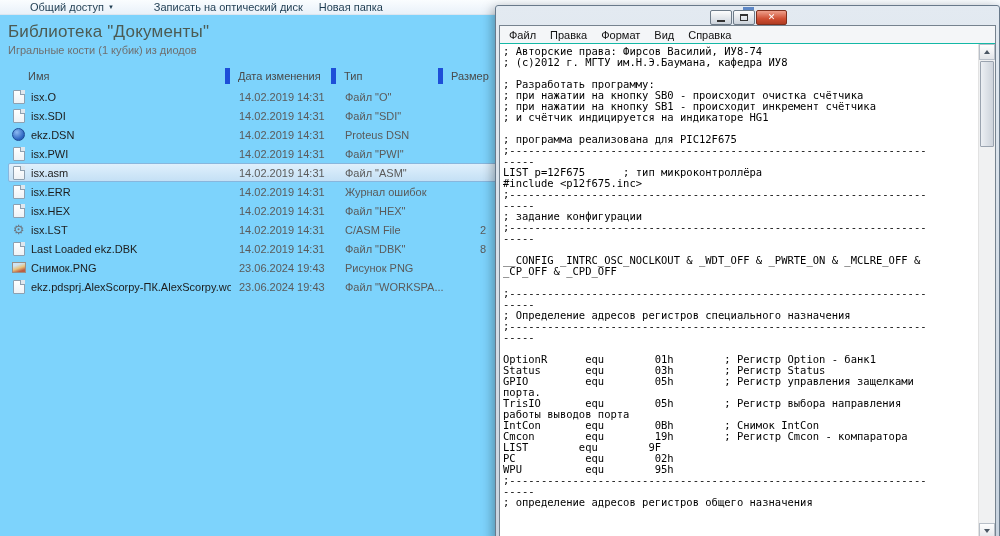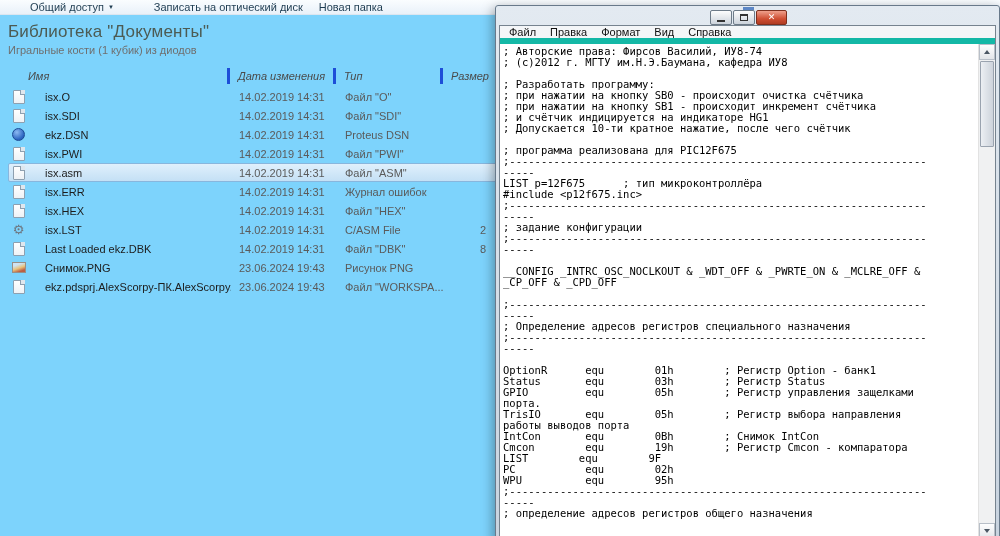--- a/index.html
+++ b/index.html
@@ -12,29 +12,29 @@
             display:flex; align-items:flex-end; font-size:11px; color:#1e3c51; padding-bottom:1px; }
   .cmd-item { white-space:nowrap; cursor:default; display:inline-flex; align-items:center; }
   .cmd-1 { margin-left:30px; } .cmd-2 { margin-left:40px; } .cmd-3 { margin-left:16px; }
   .caret { font-size:6px; margin-left:4px; color:#1e3c51; }
 
   .lib-title { margin:7px 0 0 8px; font-size:17px; color:#4c5b53; letter-spacing:.2px; }
   .lib-sub   { margin:2px 0 0 8px; font-size:11px; color:#6f6f6f; }
 
   .headers { display:grid; grid-template-columns:222px 106px 107px 92px; margin:11px 0 0 8px;
              height:18px; align-items:center; font-size:11px; color:#4a4a4a; }
-  .hcell { height:16px; line-height:16px; padding-left:8px; border-right:3px solid #1d4ed8; white-space:nowrap; overflow:hidden;font-style:italic; }
+  .hcell { height:16px; line-height:16px; padding-left:8px; border-right:5px solid #1d4ed8; white-space:nowrap; overflow:hidden; }
   .hcell.h-name { padding-left:20px; }
 
   .rows { margin:2px 0 0 8px; }
   .frow { display:grid; grid-template-columns:222px 106px 107px 92px; height:19px; align-items:center;
           font-size:11px; border:1px solid transparent; border-radius:2px; }
   .frow.selected { background:linear-gradient(#e0f0fc,#c4e0f5); border-color:#88b6dd; }
   .cell { white-space:nowrap; overflow:hidden; }
-  .cell-name { display:flex; align-items:center; gap:19px; color:#1c1c1c; padding-left:2px; }
+  .cell-name { display:flex; align-items:center; gap:5px; color:#1c1c1c; padding-left:2px; }
   .cell-date, .cell-type { color:#5a5a5a; padding-left:8px; }
   .cell-size { color:#5a5a5a; padding-left:36px; }
 
   .ficon { width:15px; height:15px; flex:0 0 15px; display:inline-flex; align-items:center; justify-content:center; position:relative; }
   .ic-file { width:12px; height:14px; background:linear-gradient(#ffffff,#eef2f6); border:1px solid #8ea0b0; border-radius:1px; position:relative; }
   .ic-file::before { content:""; position:absolute; top:-1px; right:-1px; width:4px; height:4px;
                      background:#dfe7ee; border-left:1px solid #8ea0b0; border-bottom:1px solid #8ea0b0; }
   .ic-dsn { width:13px; height:13px; border-radius:50%; border:1px solid #1c4a94;
             background:radial-gradient(circle at 35% 30%, #8cb9f2, #2a63c0 70%); }
   .ic-gear::before { content:"⚙"; font-size:13px; color:#6d7680; line-height:1; }
@@ -52,21 +52,21 @@
   .np-title { font-size:11px; color:#101010; margin-left:5px; flex:1; white-space:nowrap; overflow:hidden; }
   .npbtns { display:flex; gap:1px; }
   .npbtn { width:22px; height:15px; border:1px solid #6e7b88; border-radius:2px;
            background:linear-gradient(#fdfdfd,#ccd3db); display:flex; align-items:center; justify-content:center; }
   .npbtn.close { width:31px; background:linear-gradient(#efa08c,#cf4f33 60%,#b03c22); border-color:#7e2f1d; }
   .g-min { width:8px; height:2px; background:#333; margin-top:6px; }
   .g-max { width:8px; height:7px; border:1px solid #333; border-top-width:2px; }
   .g-close { color:#fff; font-size:9px; font-weight:bold; line-height:1; }
 
   .np-frame { border:1px solid #76838f; background:#fff; height:515px; display:flex; flex-direction:column; overflow:hidden; }
-  .menubar { height:18px; flex:0 0 18px; background:#f4f6f8; border-bottom:6px solid #14b8a6;
+  .menubar { height:18px; flex:0 0 18px; background:#f4f6f8; border-bottom:1px solid #14b8a6;
              display:flex; align-items:center; font-size:11px; color:#101010; padding-left:2px; }
   .menu-item { padding:0 7px; height:16px; line-height:16px; }
 
   .np-body { flex:1; display:flex; overflow:hidden; }
   .np-lines { flex:1; overflow:hidden; padding:2px 0 0 3px;
               font-family:"DejaVu Sans Mono","Liberation Mono",monospace; font-size:10.5px; line-height:11px; color:#000; }
   .ln { height:11px; white-space:pre; }
 
   .np-scroll { width:17px; flex:0 0 17px; background:#f0f1f2; border-left:1px solid #e2e2e2;
                display:flex; flex-direction:column; position:relative; }
@@ -255,21 +255,20 @@
         </div>
       <div class="np-body">
         <div class="np-lines">
             <div class="ln">; Авторские права: Фирсов Василий, ИУ8-74</div>
             <div class="ln">; (с)2012 г. МГТУ им.Н.Э.Баумана, кафедра ИУ8</div>
             <div class="ln">&nbsp;</div>
             <div class="ln">; Разработать программу:</div>
             <div class="ln">; при нажатии на кнопку SB0 - происходит очистка счётчика</div>
             <div class="ln">; при нажатии на кнопку SB1 - происходит инкремент счётчика</div>
             <div class="ln">; и счётчик индицируется на индикаторе HG1</div>
-            <div class="ln">; Допускается 10-ти кратное нажатие, после чего счётчик</div>
             <div class="ln">&nbsp;</div>
             <div class="ln">; программа реализована для PIC12F675</div>
             <div class="ln">;------------------------------------------------------------------</div>
             <div class="ln">-----</div>
             <div class="ln">LIST p=12F675      ; тип микроконтроллёра</div>
             <div class="ln">#include &lt;p12f675.inc&gt;</div>
             <div class="ln">;------------------------------------------------------------------</div>
             <div class="ln">-----</div>
             <div class="ln">; задание конфигурации</div>
             <div class="ln">;------------------------------------------------------------------</div>

